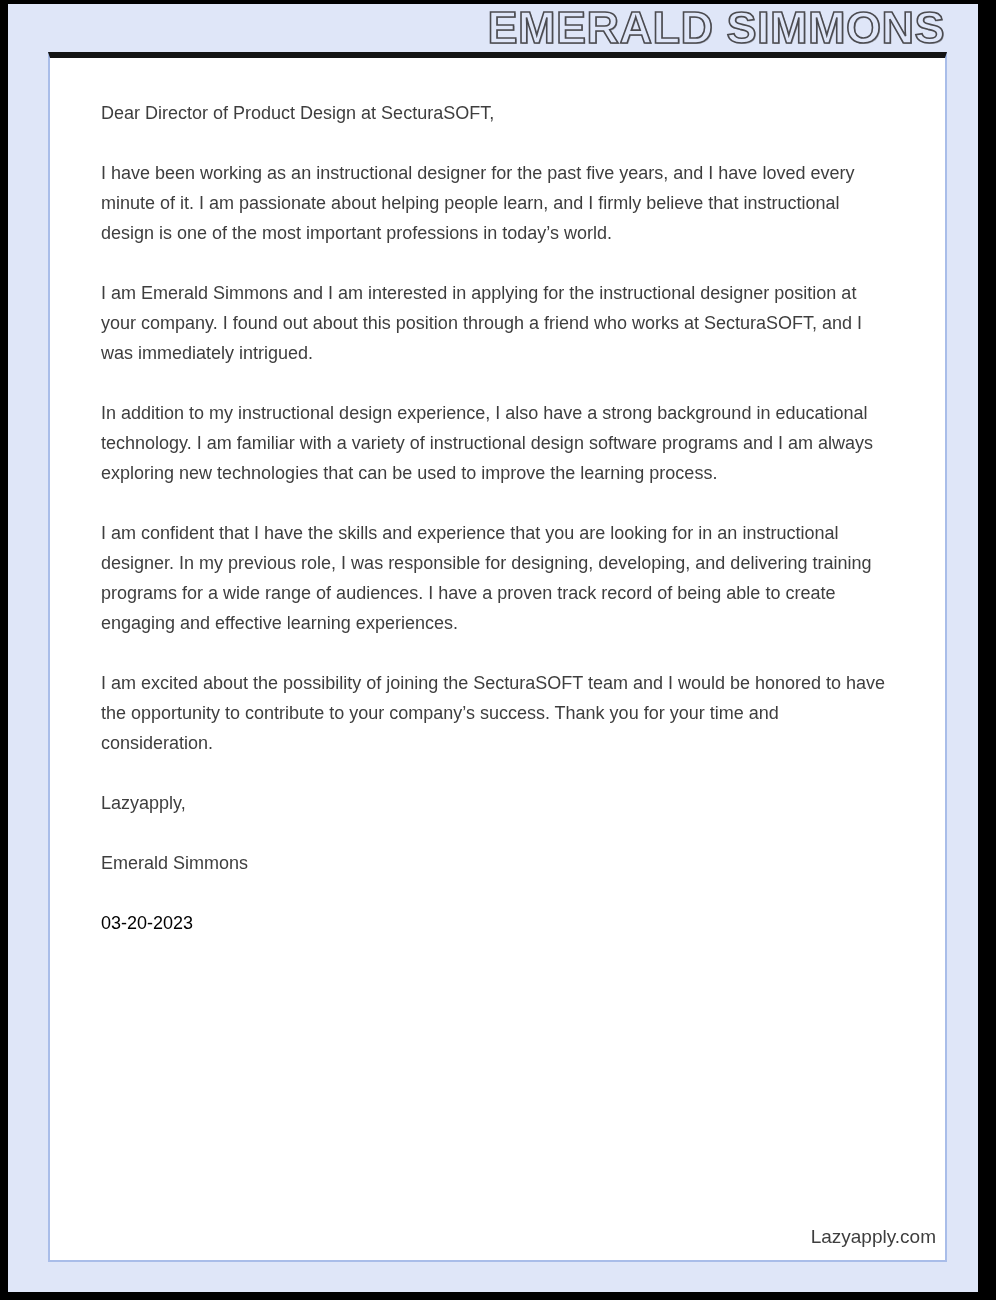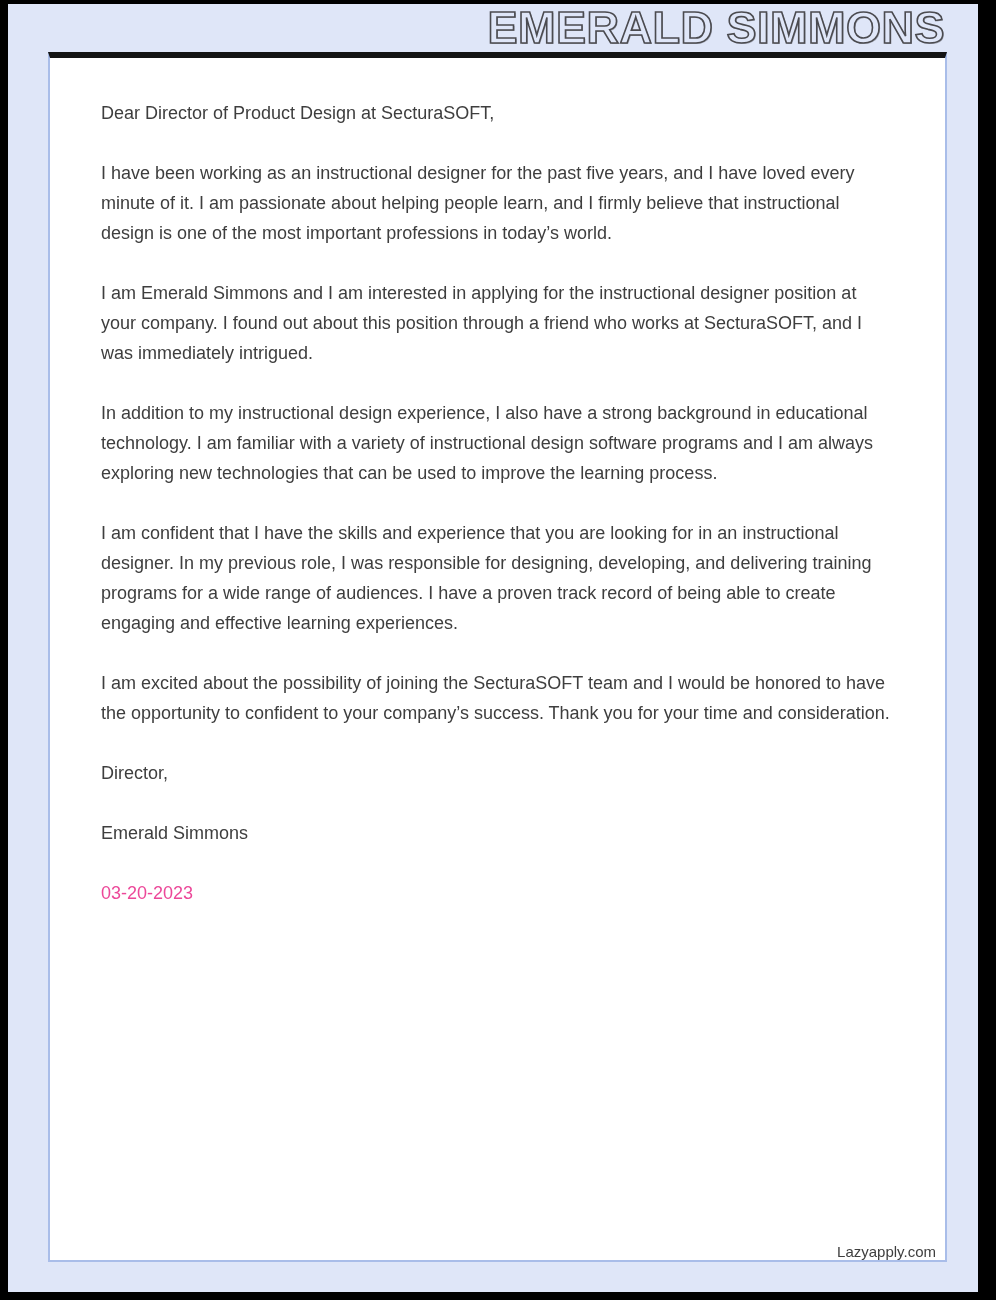--- a/index.html
+++ b/index.html
@@ -61,28 +61,28 @@
 
   .letter-content p {
     margin: 30px 0;
   }
   .letter-content p:first-child {
     margin-top: 0;
   }
 
   .letter-date {
     margin-top: 10px !important;
-    color: #ec4899;
+    color: #000000;
   }
 
   .watermark {
     position: absolute;
     right: 9px;
-    bottom: 1px;
-    font-size: 15px;
+    bottom: 16px;
+    font-size: 19px;
     line-height: 15px;
     color: #3e3e3e;
   }
 </style>
 </head>
 <body>
 
 <div class="canvas"></div>
 
 <h1 class="header-name">EMERALD SIMMONS</h1>
@@ -92,23 +92,23 @@
     <p>Dear Director of Product Design at SecturaSOFT,</p>
 
     <p>I have been working as an instructional designer for the past five years, and I have loved every minute of it. I am passionate about helping people learn, and I firmly believe that instructional design is one of the most important professions in today’s world.</p>
 
     <p>I am Emerald Simmons and I am interested in applying for the instructional designer position at your company. I found out about this position through a friend who works at SecturaSOFT, and I was immediately intrigued.</p>
 
     <p>In addition to my instructional design experience, I also have a strong background in educational technology. I am familiar with a variety of instructional design software programs and I am always exploring new technologies that can be used to improve the learning process.</p>
 
     <p>I am confident that I have the skills and experience that you are looking for in an instructional designer. In my previous role, I was responsible for designing, developing, and delivering training programs for a wide range of audiences. I have a proven track record of being able to create engaging and effective learning experiences.</p>
 
-    <p>I am excited about the possibility of joining the SecturaSOFT team and I would be honored to have the opportunity to confident to your company’s success. Thank you for your time and consideration.</p>
+    <p>I am excited about the possibility of joining the SecturaSOFT team and I would be honored to have the opportunity to contribute to your company’s success. Thank you for your time and consideration.</p>
 
-    <p>Director,</p>
+    <p>Lazyapply,</p>
 
     <p>Emerald Simmons</p>
 
     <p class="letter-date">03-20-2023</p>
   </div>
 
   <div class="watermark">Lazyapply.com</div>
 </div>
 
 </body></html>

